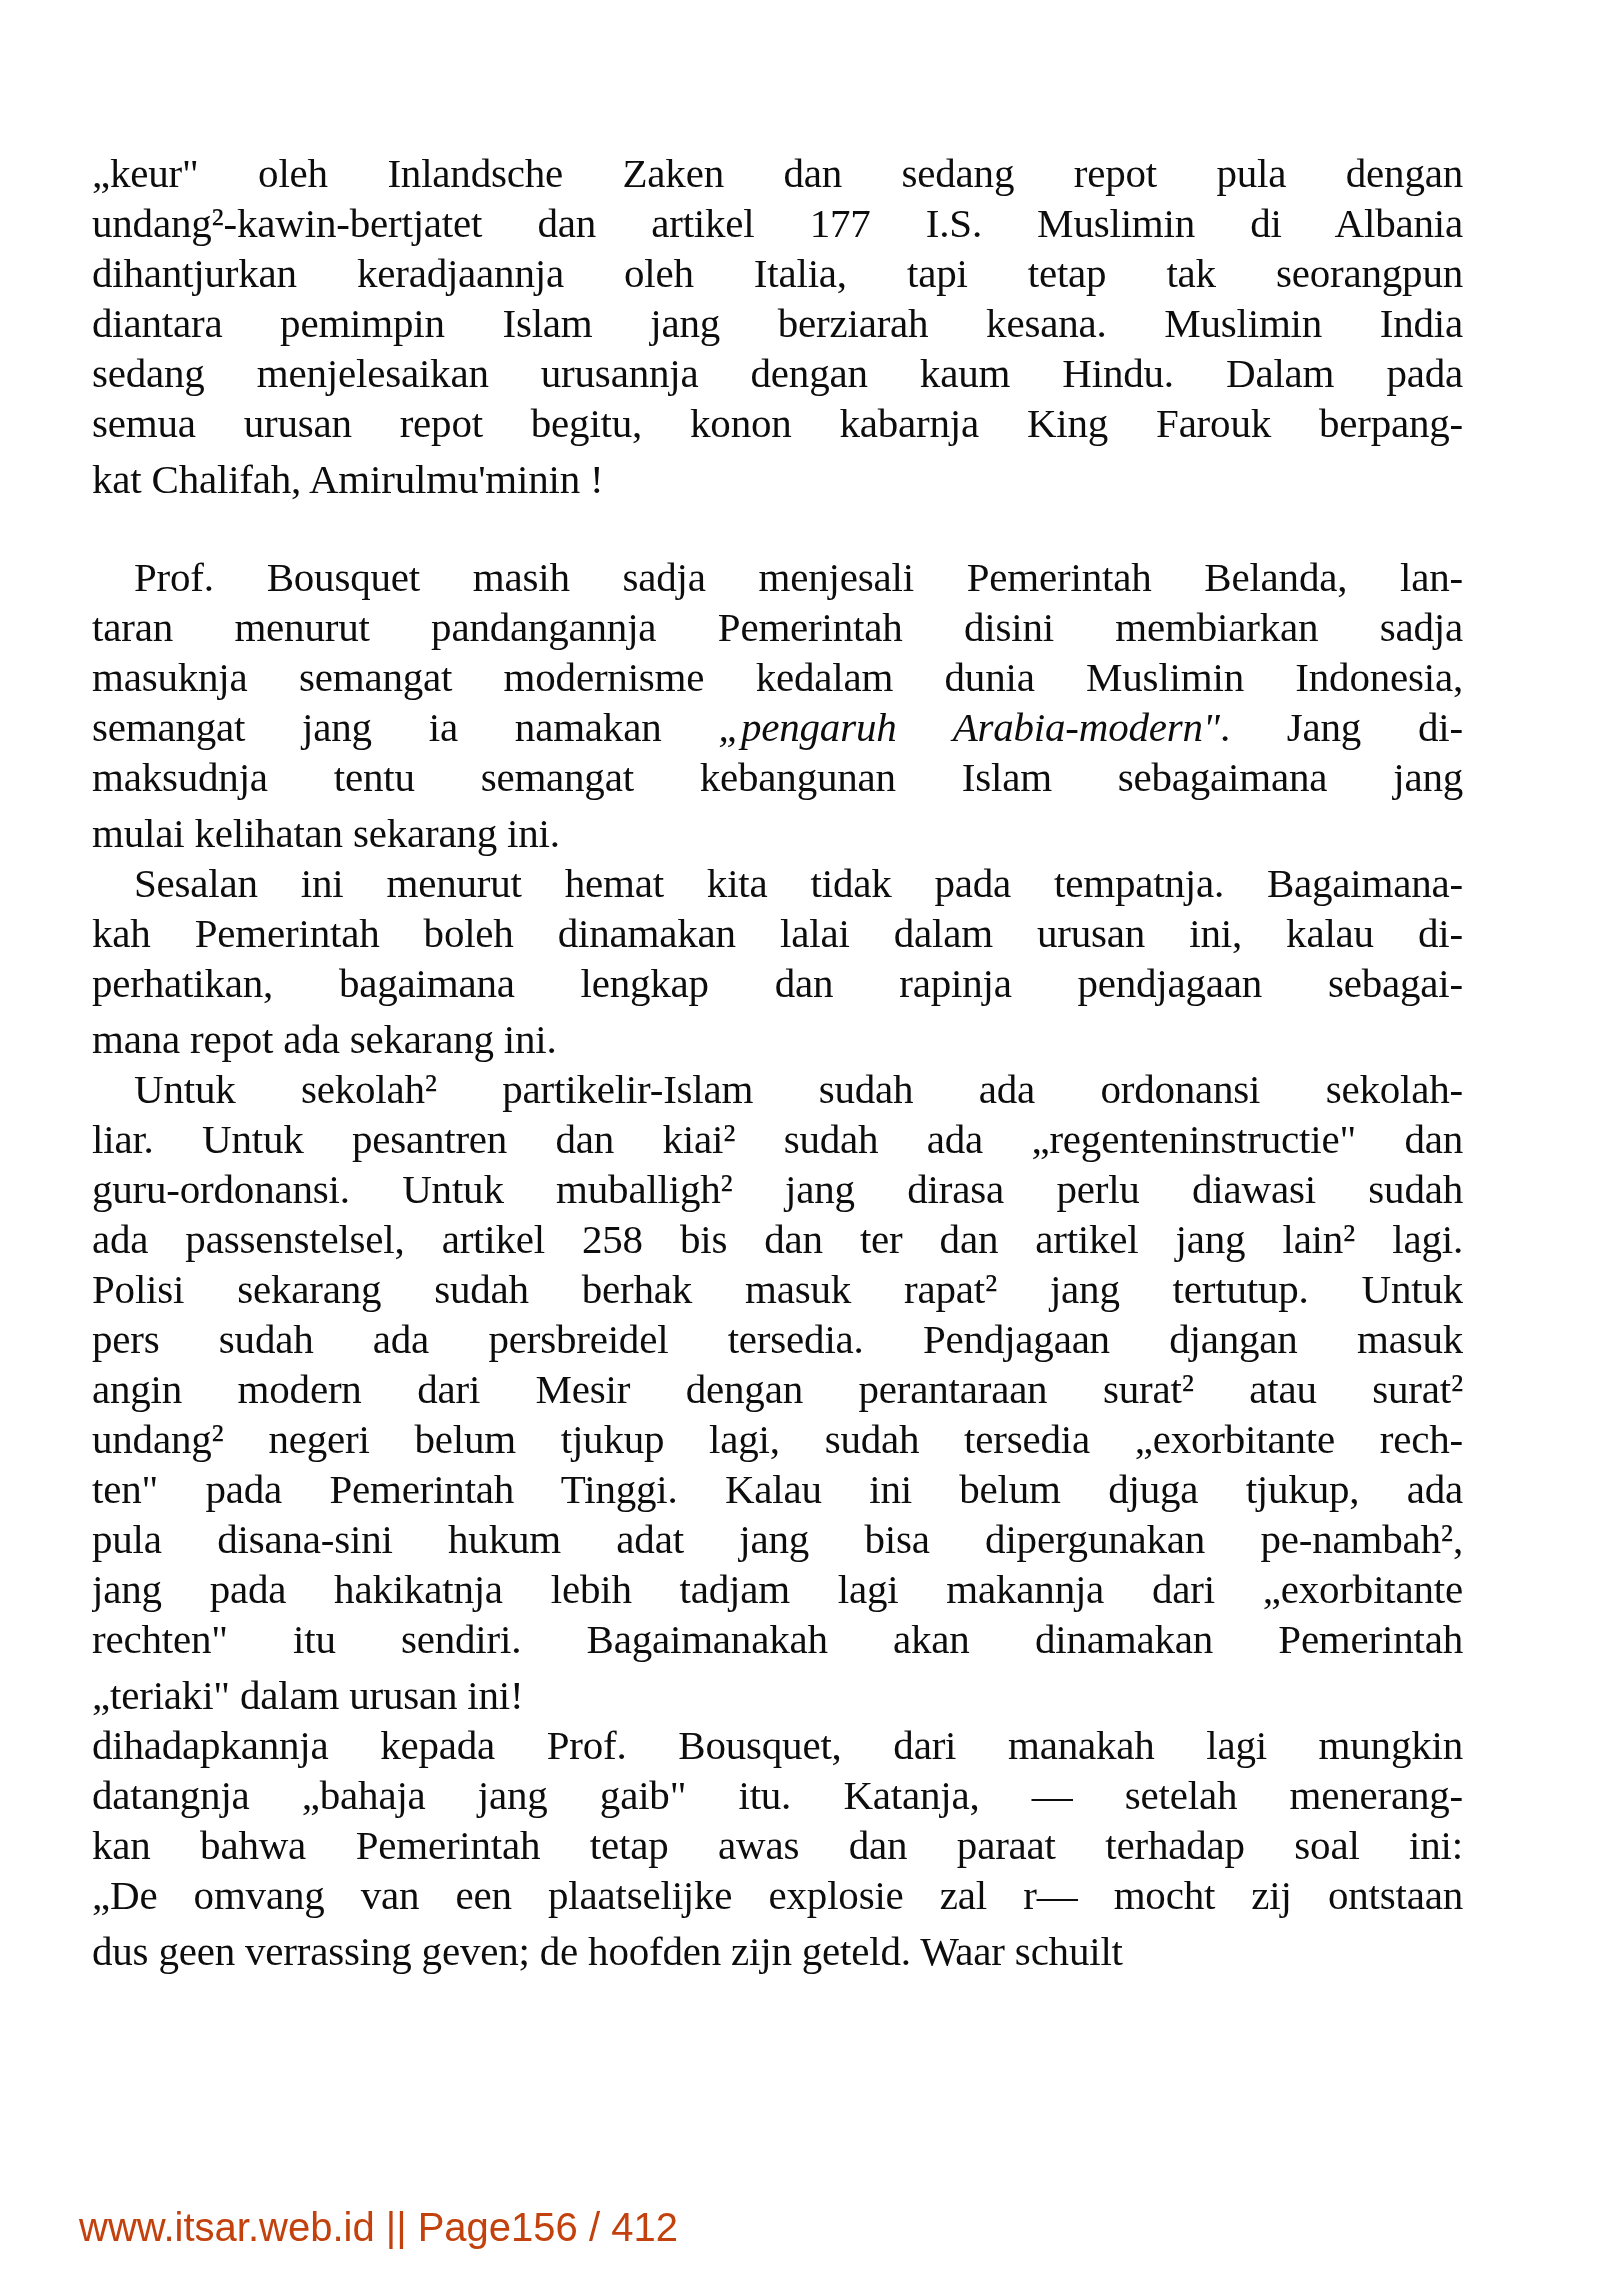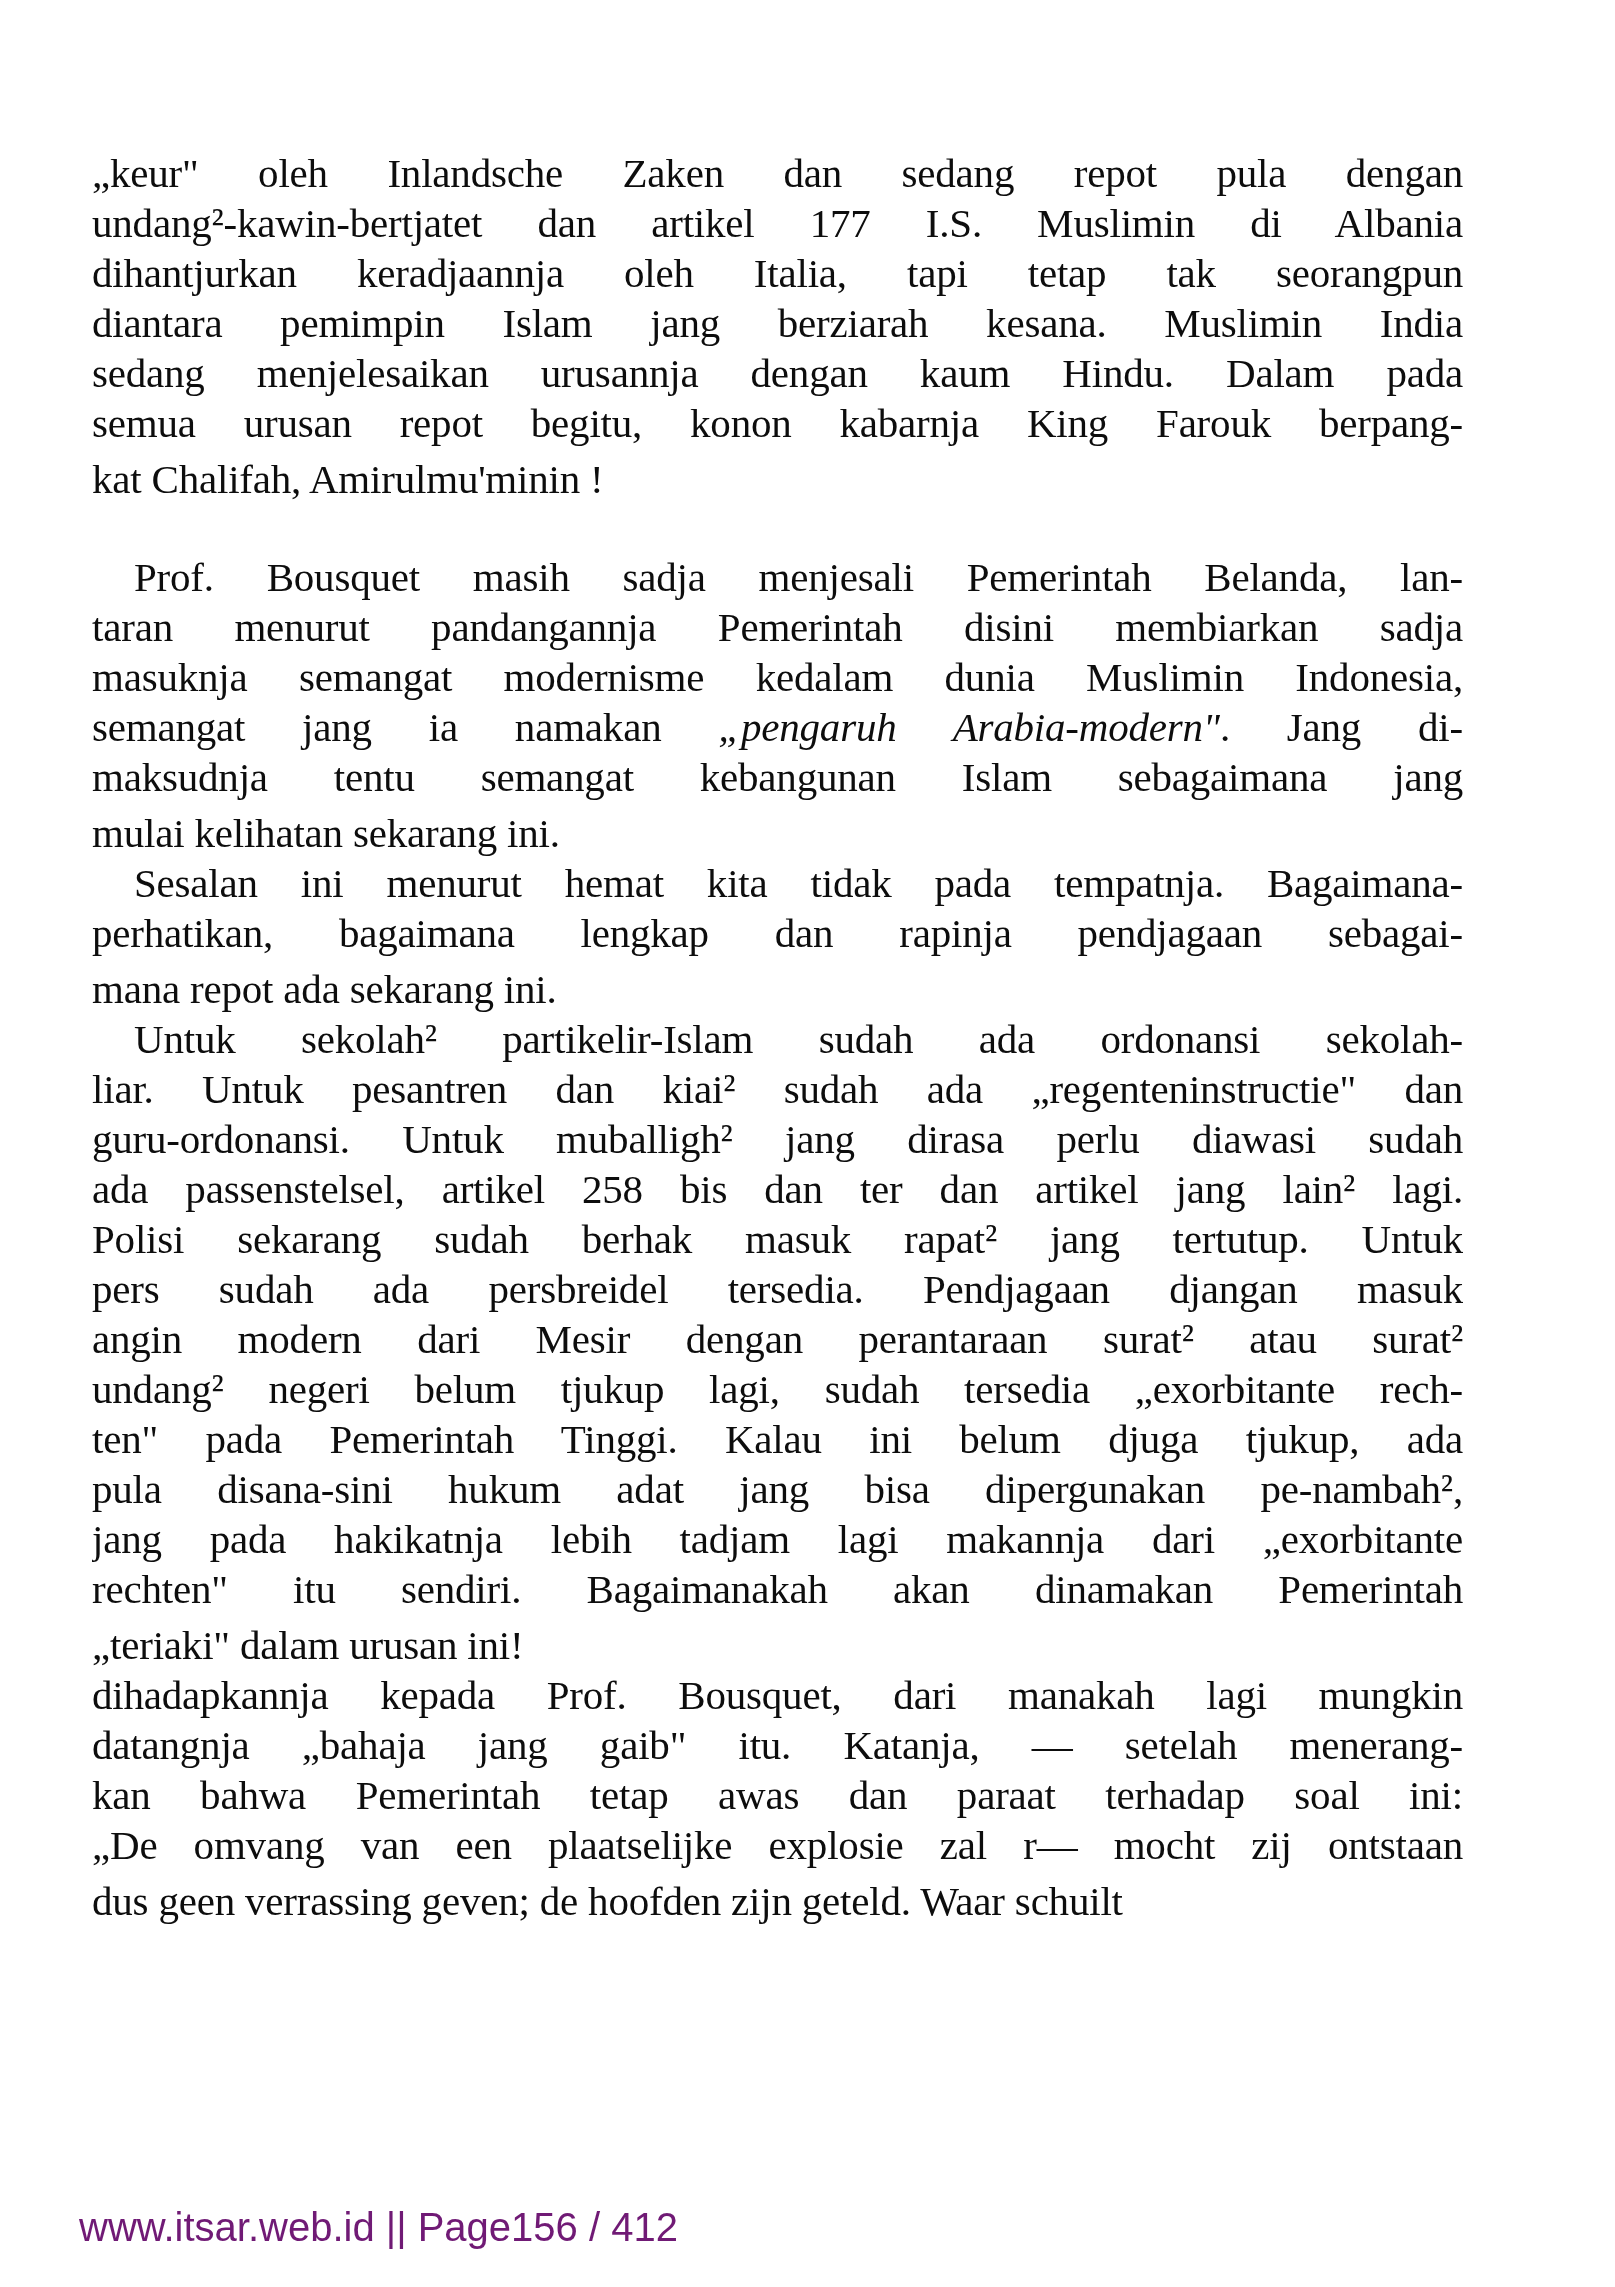--- a/index.html
+++ b/index.html
@@ -47,21 +47,21 @@
   .line i {
     font-style: italic;
   }
   .footer {
     position: absolute;
     left: 79px;
     top: 2204px;
     font-family: "Liberation Sans", sans-serif;
     font-size: 40px;
     line-height: 46px;
-    color: #701a75;
+    color: #c2410c;
   }
 </style>
 </head>
 <body>
 
 <div class="text-block">
     <div class="paragraph">
       <div class="line"><span>„keur" oleh Inlandsche Zaken dan sedang repot pula dengan</span></div>
       <div class="line"><span>undang²-kawin-bertjatet dan artikel 177 I.S. Muslimin di Albania</span></div>
       <div class="line"><span>dihantjurkan keradjaannja oleh Italia, tapi tetap tak seorangpun</span></div>
@@ -73,20 +73,21 @@
     <div class="paragraph section-break">
       <div class="line indent"><span>Prof. Bousquet masih sadja menjesali Pemerintah Belanda, lan-</span></div>
       <div class="line"><span>taran menurut pandangannja Pemerintah disini membiarkan sadja</span></div>
       <div class="line"><span>masuknja semangat modernisme kedalam dunia Muslimin Indonesia,</span></div>
       <div class="line"><span>semangat jang ia namakan </span><i>„pengaruh Arabia-modern"</i><span>. Jang di-</span></div>
       <div class="line"><span>maksudnja tentu semangat kebangunan Islam sebagaimana jang</span></div>
       <div class="line last"><span>mulai kelihatan sekarang ini.</span></div>
     </div>
     <div class="paragraph">
       <div class="line indent"><span>Sesalan ini menurut hemat kita tidak pada tempatnja. Bagaimana-</span></div>
+      <div class="line"><span>kah Pemerintah boleh dinamakan lalai dalam urusan ini, kalau di-</span></div>
       <div class="line"><span>perhatikan, bagaimana lengkap dan rapinja pendjagaan sebagai-</span></div>
       <div class="line last"><span>mana repot ada sekarang ini.</span></div>
     </div>
     <div class="paragraph">
       <div class="line indent"><span>Untuk sekolah² partikelir-Islam sudah ada ordonansi sekolah-</span></div>
       <div class="line"><span>liar. Untuk pesantren dan kiai² sudah ada „regenteninstructie" dan</span></div>
       <div class="line"><span>guru-ordonansi. Untuk muballigh² jang dirasa perlu diawasi sudah</span></div>
       <div class="line"><span>ada passenstelsel, artikel 258 bis dan ter dan artikel jang lain² lagi.</span></div>
       <div class="line"><span>Polisi sekarang sudah berhak masuk rapat² jang tertutup. Untuk</span></div>
       <div class="line"><span>pers sudah ada persbreidel tersedia. Pendjagaan djangan masuk</span></div>

